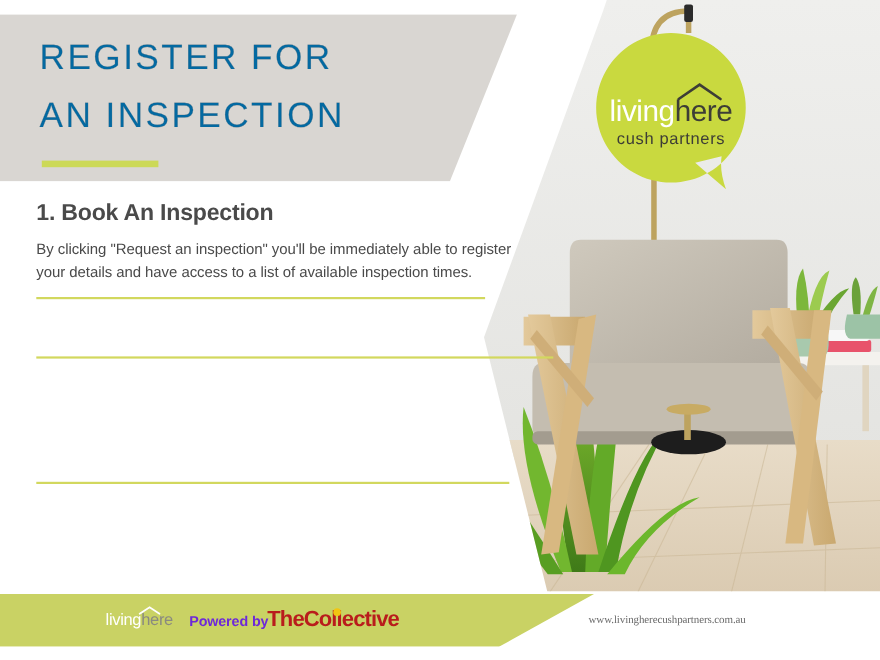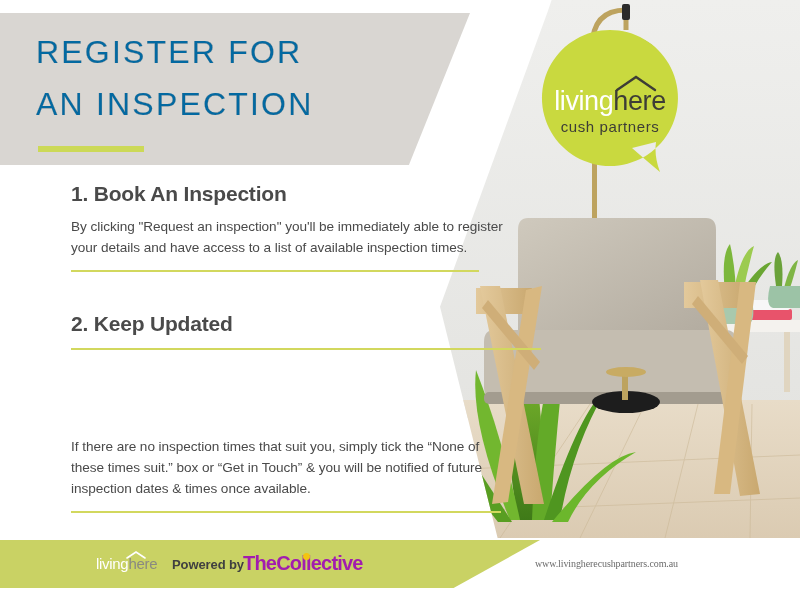--- a/index.html
+++ b/index.html
@@ -112,21 +112,21 @@
     top: 44px;
   }
 
   
   .content {
     position: absolute;
     left: 33px;
     top: 182px;
     width: 470px;
   }
-  .section { position: relative; margin-left: 38px; }
+  .section { position: relative; }
   .section-title {
     font-size: 21px;
     font-weight: bold;
     color: #4a4a4a;
     letter-spacing: -0.2px;
     margin: 0;
   }
   .section-body {
     font-size: 13.6px;
     line-height: 21px;
@@ -165,30 +165,30 @@
   }
   .fl-living { font-size: 15px; color: #ffffff; letter-spacing: -0.3px; }
   .fl-here   { font-size: 15px; color: #8a8a80; letter-spacing: -0.3px; }
   .footer-roof { position: absolute; left: 125px; top: 550px; }
   .footer-powered {
     position: absolute;
     left: 172px;
     top: 557px;
     font-size: 13px;
     font-weight: bold;
-    color: #404040;
+    color: #6d28d9;
     letter-spacing: -0.1px;
   }
   .footer-collective {
     position: absolute;
     left: 243px;
     top: 552px;
     font-size: 20px;
     font-weight: bold;
-    color: #a21caf;
+    color: #b91c1c;
     letter-spacing: -0.8px;
   }
   .collective-dot {
     position: absolute;
     left: 303px;
     top: 553px;
     width: 7px;
     height: 7px;
     border-radius: 50%;
     background: #f2c511;
@@ -323,26 +323,24 @@
 
   <div class="content">
 
     <div class="section sec1">
       <h2 class="section-title">1. Book An Inspection</h2>
       <p class="section-body">By clicking "Request an inspection" you'll be immediately able to register your details and have access to a list of available inspection times.</p>
       <div class="divider"></div>
     </div>
 
     <div class="section sec2">
-      <h2 class="section-title">2. Keep Updated</h2>
       <div class="divider"></div>
     </div>
 
     <div class="section sec3">
-      <p class="section-body">If there are no inspection times that suit you, simply tick the “None of these times suit.” box or “Get in Touch” &amp; you will be notified of future inspection dates &amp; times once available.</p>
       <div class="divider"></div>
     </div>
 
   </div>
 
   <div class="footer-bar"></div>
 
   <div class="footer-logo">
     <span class="fl-living">living</span><span class="fl-here">here</span>
   </div>

